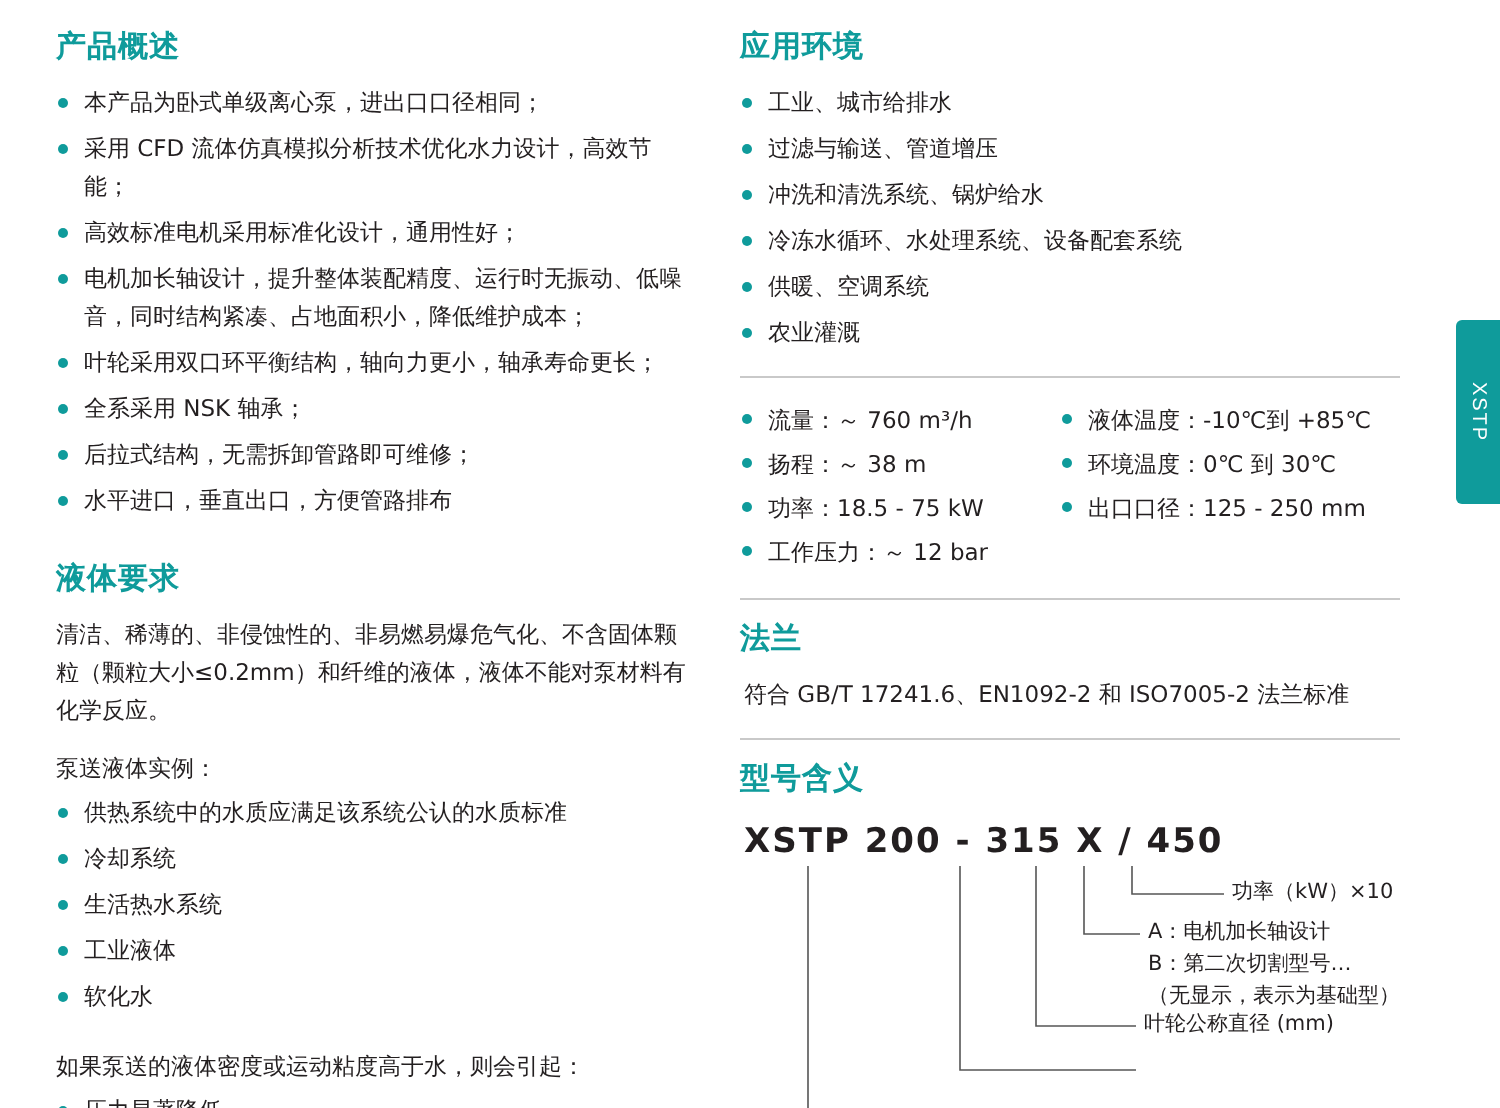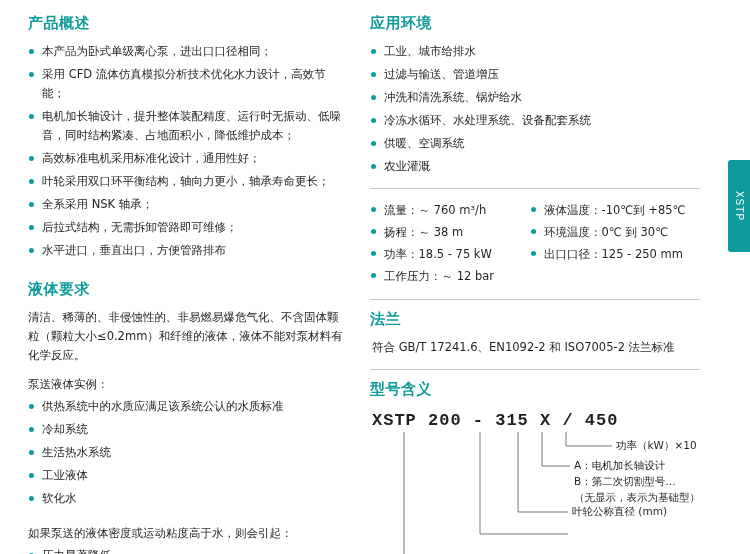--- a/index.html
+++ b/index.html
@@ -121,21 +121,20 @@
   
   .model-code {
     font-size: 17px;
     font-weight: bold;
     letter-spacing: 1px;
     margin: 12px 0 0 2px;
     color: #231f20;
     position: relative;
     z-index: 3;
     white-space: nowrap;
-    font-family: Liberation Mono, monospace;
   }
   .diagram {
     position: relative;
     height: 160px;
     margin-top: 2px;
   }
   .diagram svg {
     position: absolute;
     left: 0;
     top: 0;
@@ -177,22 +176,22 @@
   <div class="side-tab">
     <span>XSTP</span>
   </div>
 
   <div class="col col-left" style="top:14px;">
 
     <h2 class="section-title">产品概述</h2>
     <ul class="bullets">
       <li>本产品为卧式单级离心泵，进出口口径相同；</li>
       <li>采用 CFD 流体仿真模拟分析技术优化水力设计，高效节能；</li>
+      <li>高效标准电机采用标准化设计，通用性好；</li>
       <li>电机加长轴设计，提升整体装配精度、运行时无振动、低噪音，同时结构紧凑、占地面积小，降低维护成本；</li>
-      <li>高效标准电机采用标准化设计，通用性好；</li>
       <li>叶轮采用双口环平衡结构，轴向力更小，轴承寿命更长；</li>
       <li>全系采用 NSK 轴承；</li>
       <li>后拉式结构，无需拆卸管路即可维修；</li>
       <li>水平进口，垂直出口，方便管路排布</li>
     </ul>
 
     <div style="height:16px"></div>
 
     <h2 class="section-title">液体要求</h2>
     <p class="para">清洁、稀薄的、非侵蚀性的、非易燃易爆危气化、不含固体颗粒（颗粒大小≤0.2mm）和纤维的液体，液体不能对泵材料有化学反应。</p>

